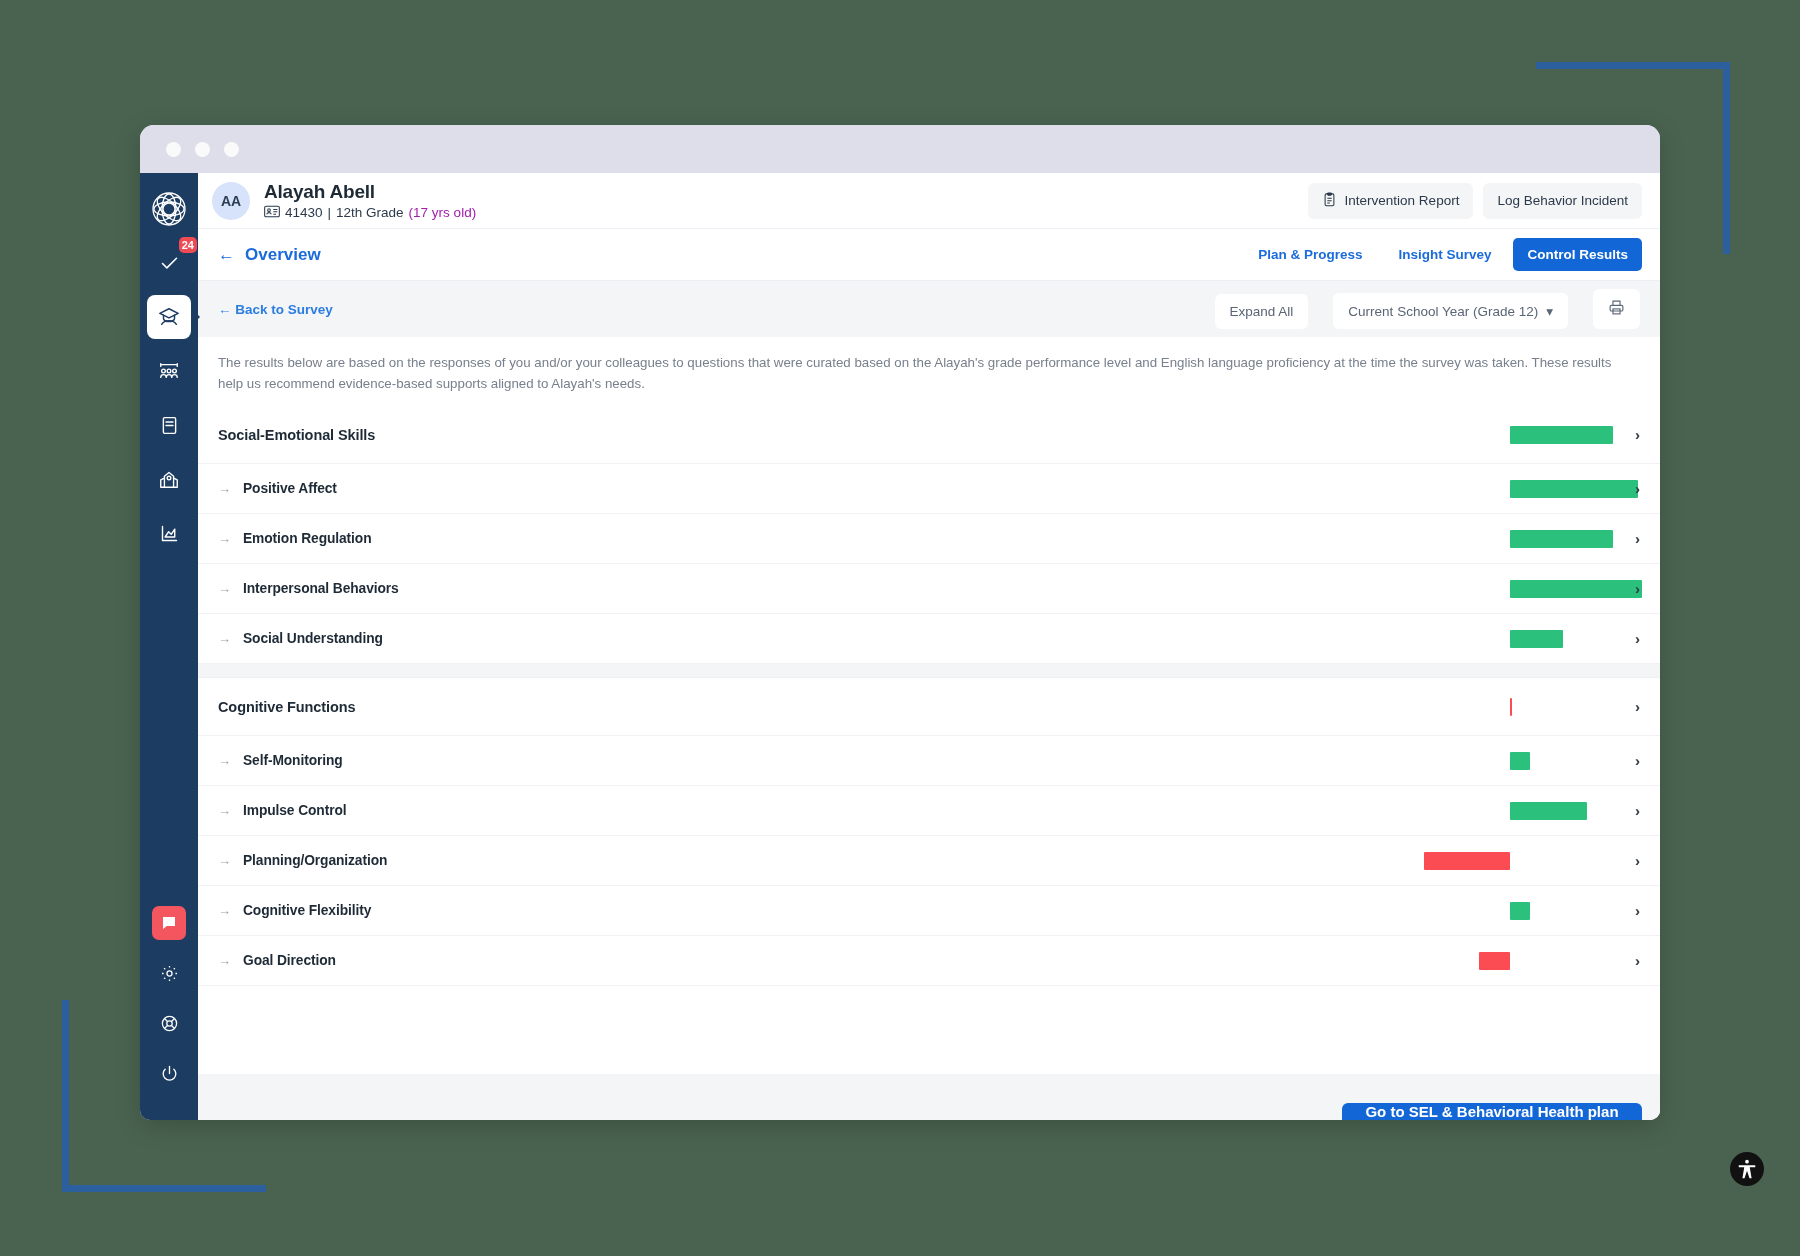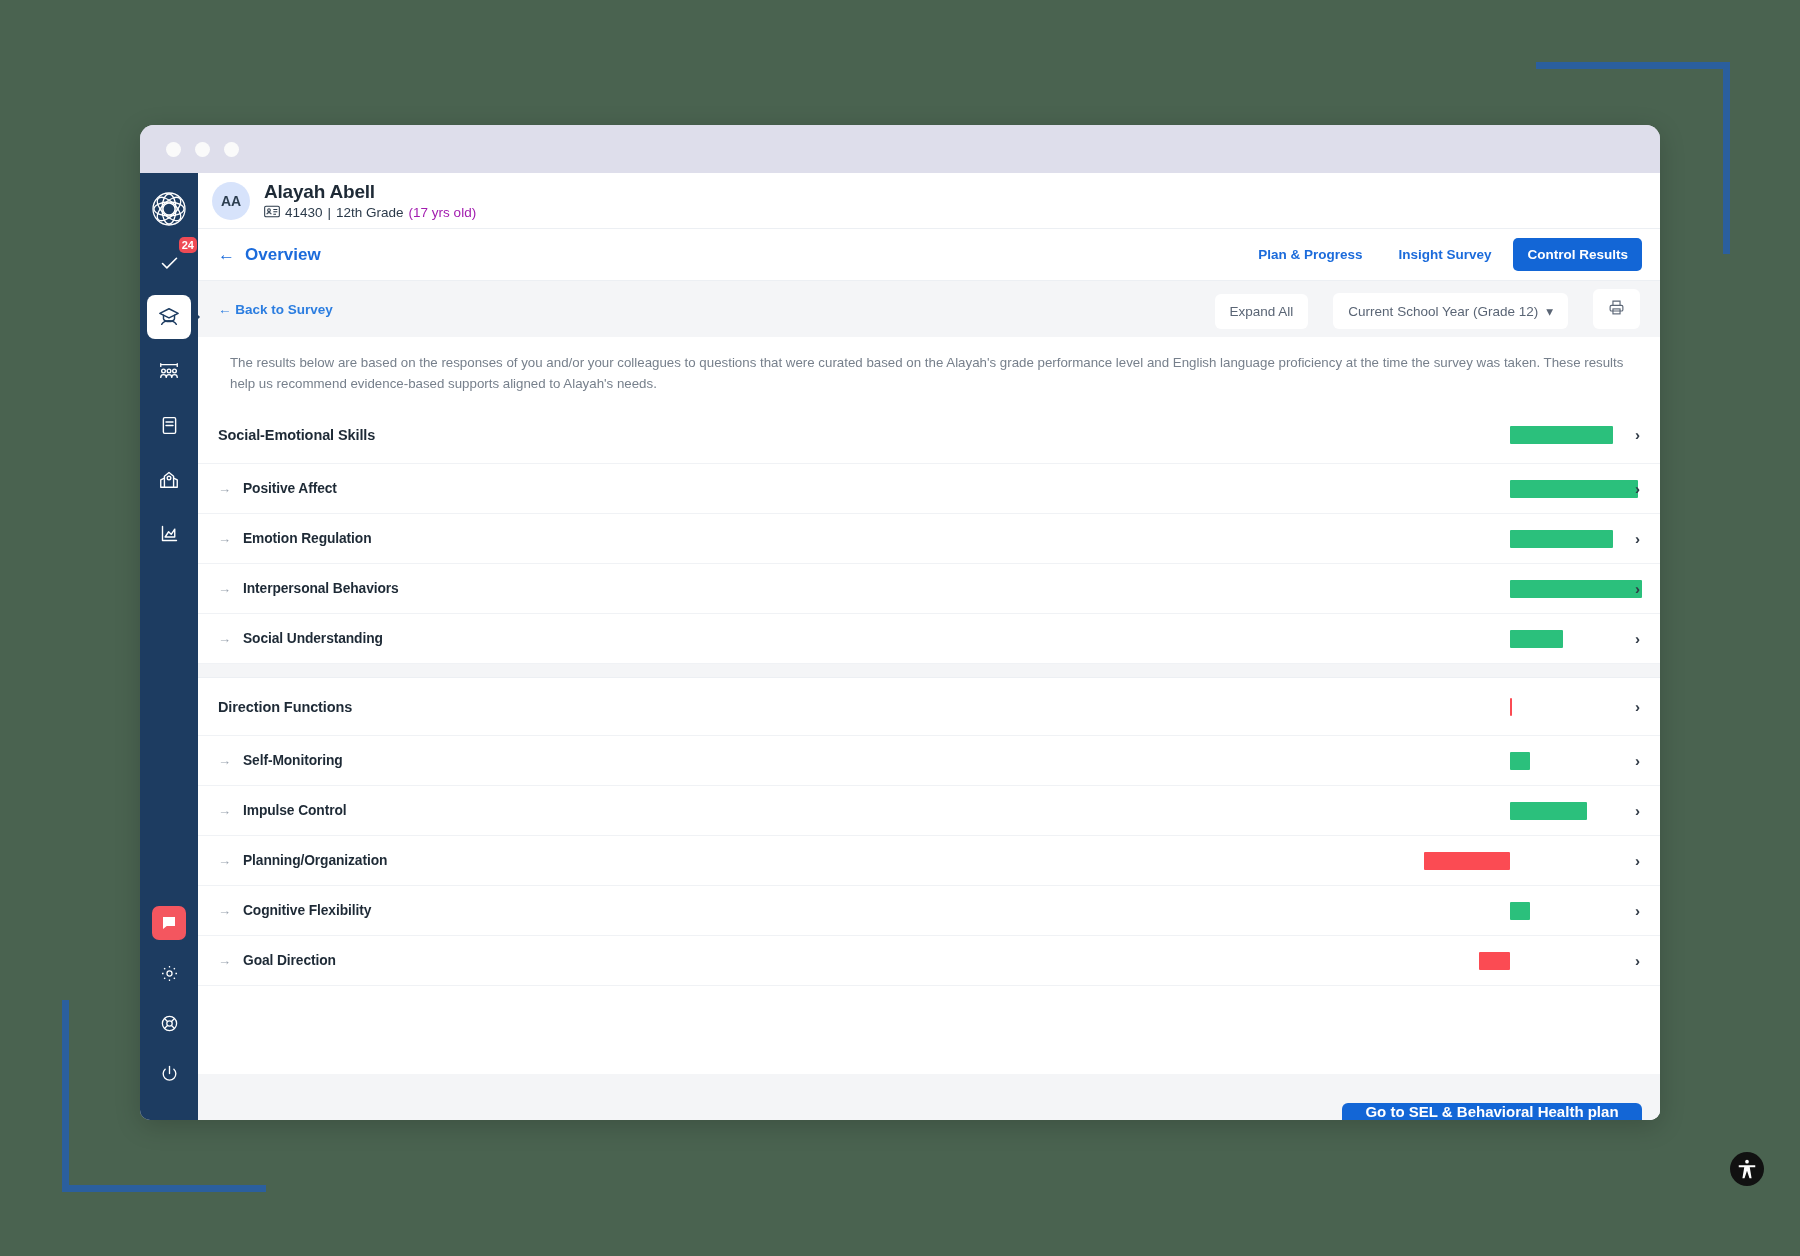--- a/index.html
+++ b/index.html
@@ -93,21 +93,21 @@
 
   .toolbar { height: 56px; background: #f4f5f7; display: flex; align-items: center; padding: 0 20px; }
   .back-link { color: #2b7de0; font-size: 13.5px; font-weight: 600; cursor: pointer; }
   .toolbar-right { margin-left: auto; display: flex; gap: 25px; align-items: flex-end; }
   .tb-btn {
     background: #fff; border: 0; border-radius: 6px; padding: 10px 15px;
     font-size: 13.5px; color: #5a6575; font-family: inherit; cursor: pointer;
     display: flex; align-items: center; gap: 8px;
   }
 
-  .desc { padding: 16px 20px 12px 32px; font-size: 13.3px; line-height: 1.55; color: #77808c; }
+  .desc { padding: 16px 20px 12px 20px; font-size: 13.3px; line-height: 1.55; color: #77808c; }
 
   .legend-row { background: #f4f5f7; height: 28px; position: relative; }
   .legend-label { position: absolute; font-size: 10px; letter-spacing: .6px; color: #8a95a3; top: 8px; }
   .lg-ch { left: 1088px; }
   .lg-st { left: 1166px; }
 
   .rows { flex: 1; overflow: hidden; position: relative; }
   .row {
     height: 50px; display: flex; align-items: center;
     border-bottom: 1px solid #f0f2f5; position: relative; padding-left: 20px;
@@ -258,20 +258,35 @@
                   <circle cx="7.5" cy="7" r="2"></circle>
                     <path d="M4 13c.8-1.6 2-2.3 3.5-2.3S10.2 11.4 11 13"></path>
                   <path d="M14 6h6M14 9.5h6M14 13h4"></path>
                 </svg>
               </span>
               <span>41430</span>
               <span>|</span>
               <span>12th Grade</span>
               <span class="muted">(17 yrs old)</span>
             </div>
+          </div>
+          <div class="hdr-actions">
+            <button class="ghost-btn">
+              <span>
+                <svg viewBox="0 0 24 24" width="15" height="15" fill="none" stroke="#2b3a4a" stroke-width="1.7">
+                  <rect x="5" y="3" width="14" height="19" rx="2"></rect>
+                  <rect x="9" y="1.5" width="6" height="3.5" rx="1" fill="#2b3a4a"></rect>
+                  <path d="M8.5 10h7M8.5 14h7M8.5 17.5h4"></path>
+                </svg>
+              </span>
+              <span>Intervention Report</span>
+            </button>
+            <button class="ghost-btn">
+              <span>Log Behavior Incident</span>
+            </button>
           </div>
         </div>
 
         <div class="tabs-bar">
           <div class="overview-link">
             <span>←</span>
             <span>Overview</span>
           </div>
           <div class="tabs">
             <div class="tab">Plan &amp; Progress</div>
@@ -340,21 +355,21 @@
             <div class="row sub">
               <span class="arrow">→</span>
               <span class="row-label">Social Understanding</span>
               <div class="bar-track">
                 <div class="bar strength" style="width: 52.8px;"></div>
               </div>
               <span class="chev">›</span>
             </div>
             <div class="row spacer"></div>
             <div class="row group">
-              <span class="row-label">Direction Functions</span>
+              <span class="row-label">Cognitive Functions</span>
               <div class="bar-track">
                 <div class="bar zero"></div>
               </div>
               <span class="chev">›</span>
             </div>
             <div class="row sub">
               <span class="arrow">→</span>
               <span class="row-label">Self-Monitoring</span>
               <div class="bar-track">
                 <div class="bar strength" style="width: 19.8px;"></div>

